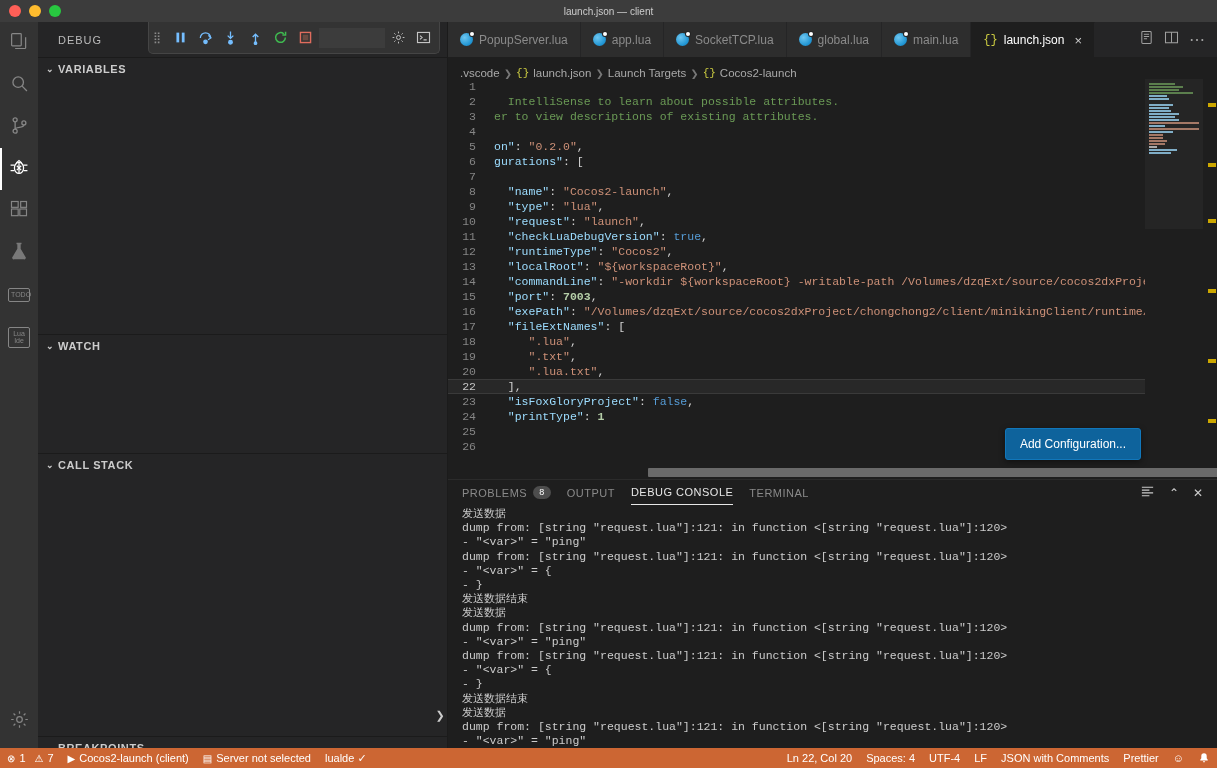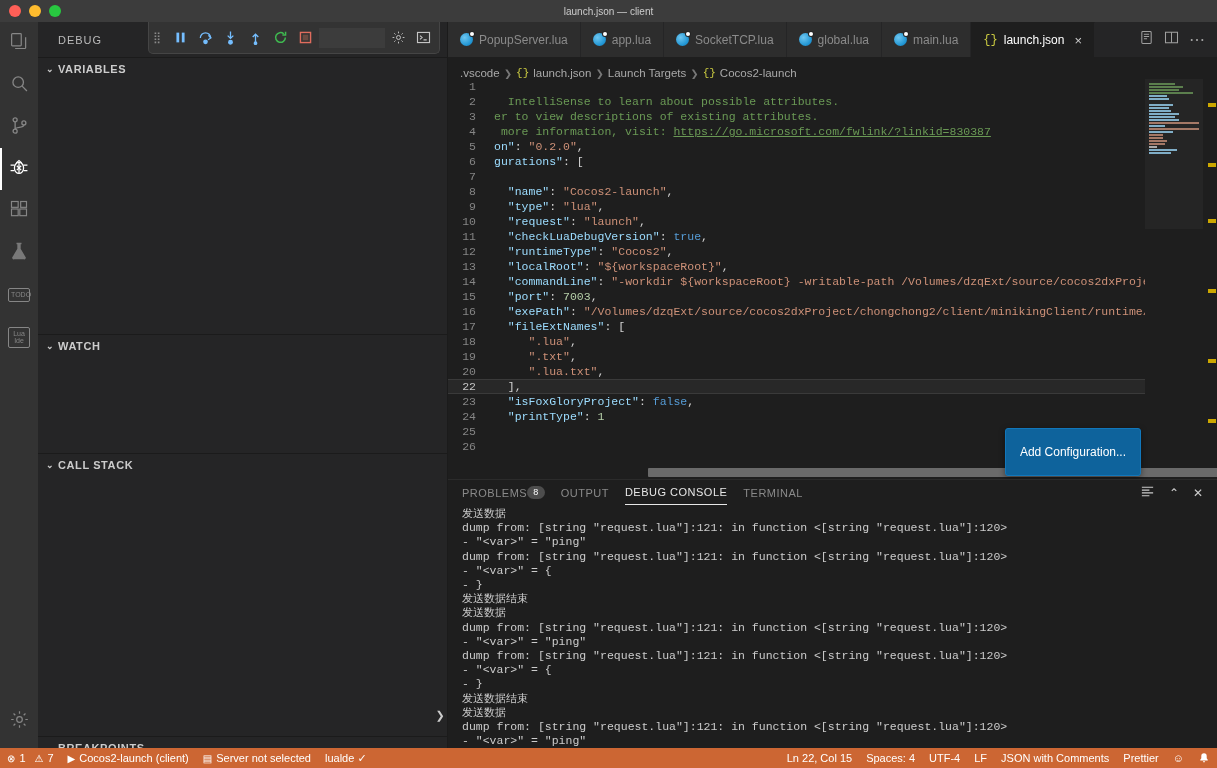--- a/index.html
+++ b/index.html
@@ -155,21 +155,21 @@
   .crow.current { background: #282828; box-shadow: inset 0 1px 0 #3a3a3a, inset 0 -1px 0 #3a3a3a; }
   .gut {
     width: 46px; flex: none; text-align: right; padding-right: 18px;
     color: #858585; font-family: "Liberation Mono", monospace; font-size: 11.5px;
   }
   .crow.current .gut { color: #c6c6c6; }
   .ctext { flex: 1; color: #d4d4d4; }
   .t-cmt { color: #6a9955; }
   .t-key { color: #9cdcfe; }
   .t-str { color: #ce9178; }
-  .t-num { color: #b5cea8; }
+  .t-num { color: #b5cea8; font-weight: bold; }
   .t-lit { color: #569cd6; }
   .t-pun { color: #d4d4d4; }
   .t-link { color: #6a9955; text-decoration: underline; }
 
   .minimap {
     position: absolute; right: 14px; top: 0; width: 58px; height: 400px;
     background: #1e1e1e; overflow: hidden;
   }
   .mm-line { height: 2px; margin-bottom: 1px; opacity: .75; }
   .mm-slider {
@@ -182,36 +182,36 @@
   }
   .ruler span { position: absolute; right: 1px; width: 8px; height: 4px; background: #cca700; }
 
   .hscroll {
     position: absolute; left: 200px; bottom: 2px; width: 680px; height: 9px;
     background: #9a9a9a; opacity: .62; border-radius: 1px;
   }
   .addcfg {
     position: absolute; right: 76px; top: 349px;
     background: #0e639c; color: #ffffff; font-size: 12px;
-    padding: 16px 14px; border-radius: 3px; border: 1px solid #1177bb;
+    padding: 8px 14px; border-radius: 3px; border: 1px solid #1177bb;
     box-shadow: 0 2px 6px rgba(0,0,0,.45);
   }
 
   
   .panel {
     position: absolute; left: 0; right: 0; top: 457px; bottom: 0;
     background: #1e1e1e; border-top: 1px solid #2b2b2b;
   }
   .panel-tabs {
     height: 25px; display: flex; align-items: center; gap: 16px;
     padding: 0 14px; position: relative;
   }
   .ptab {
     font-size: 11px; letter-spacing: .5px; color: #8a8a8a;
-    display: flex; align-items: center; height: 25px;
+    display: flex; align-items: center; gap: 6px; height: 25px;
     text-transform: uppercase;
   }
   .ptab.active { color: #e7e7e7; border-bottom: 1px solid #e7e7e7; }
   .badge {
     background: #4d4d4d; color: #ffffff; border-radius: 9px;
     font-size: 9px; padding: 1px 6px; line-height: 11px;
   }
   .panel-actions {
     margin-left: auto; display: flex; align-items: center; gap: 14px;
     color: #cccccc; font-size: 12px;
@@ -457,21 +457,21 @@
       <span class="bc-sep">❯</span>
       <span class="bc-ico">{}</span>
       <span>Cocos2-launch</span>
     </div>
 
     <div class="code-area">
       <div class="code-rows" id="code-rows">
           <div class="crow"><span class="gut">1</span><span class="ctext"></span></div>
           <div class="crow"><span class="gut">2</span><span class="ctext"><span class="t-cmt">  IntelliSense to learn about possible attributes.</span></span></div>
           <div class="crow"><span class="gut">3</span><span class="ctext"><span class="t-cmt">er to view descriptions of existing attributes.</span></span></div>
-          <div class="crow"><span class="gut">4</span><span class="ctext"><span class="t-cmt"> more information, visit: </span><span class="t-link">https://go.microsoft.com/fwlink/?linkid=830387</span></span></div>
+          <div class="crow"><span class="gut">4</span></div>
           <div class="crow"><span class="gut">5</span><span class="ctext"><span class="t-key">on"</span><span class="t-pun">: </span><span class="t-str">"0.2.0"</span><span class="t-pun">,</span></span></div>
           <div class="crow"><span class="gut">6</span><span class="ctext"><span class="t-key">gurations"</span><span class="t-pun">: [</span></span></div>
           <div class="crow"><span class="gut">7</span><span class="ctext"></span></div>
           <div class="crow"><span class="gut">8</span><span class="ctext"><span class="t-key">  "name"</span><span class="t-pun">: </span><span class="t-str">"Cocos2-launch"</span><span class="t-pun">,</span></span></div>
           <div class="crow"><span class="gut">9</span><span class="ctext"><span class="t-key">  "type"</span><span class="t-pun">: </span><span class="t-str">"lua"</span><span class="t-pun">,</span></span></div>
           <div class="crow"><span class="gut">10</span><span class="ctext"><span class="t-key">  "request"</span><span class="t-pun">: </span><span class="t-str">"launch"</span><span class="t-pun">,</span></span></div>
           <div class="crow"><span class="gut">11</span><span class="ctext"><span class="t-key">  "checkLuaDebugVersion"</span><span class="t-pun">: </span><span class="t-lit">true</span><span class="t-pun">,</span></span></div>
           <div class="crow"><span class="gut">12</span><span class="ctext"><span class="t-key">  "runtimeType"</span><span class="t-pun">: </span><span class="t-str">"Cocos2"</span><span class="t-pun">,</span></span></div>
           <div class="crow"><span class="gut">13</span><span class="ctext"><span class="t-key">  "localRoot"</span><span class="t-pun">: </span><span class="t-str">"${workspaceRoot}"</span><span class="t-pun">,</span></span></div>
           <div class="crow"><span class="gut">14</span><span class="ctext"><span class="t-key">  "commandLine"</span><span class="t-pun">: </span><span class="t-str">"-workdir ${workspaceRoot} -writable-path /Volumes/dzqExt/source/cocos2dxProject/chongchong2</span></span></div>
@@ -586,21 +586,21 @@
       <span class="sb-ico">▶</span>
       <span>Cocos2-launch (client)</span>
     </span>
     <span class="sb-item">
       <span class="sb-ico">▤</span>
       <span>Server not selected</span>
     </span>
     <span class="sb-item">lualde ✓</span>
 
     <span class="sb-right">
-      <span class="sb-item">Ln 22, Col 15</span>
+      <span class="sb-item">Ln 22, Col 20</span>
       <span class="sb-item">Spaces: 4</span>
       <span class="sb-item">UTF-4</span>
       <span class="sb-item">LF</span>
       <span class="sb-item">JSON with Comments</span>
       <span class="sb-item">Prettier</span>
       <span class="sb-item">☺</span>
       <span class="sb-item">
         <svg width="12" height="12" viewBox="0 0 16 16" fill="#ffffff">
             <path d="M8 1.6a3.6 3.6 0 0 0-3.6 3.6v3L3 10.4v1h10v-1l-1.4-2.2v-3A3.6 3.6 0 0 0 8 1.6zM6.5 12.4a1.5 1.5 0 0 0 3 0z"></path>
           </svg>

